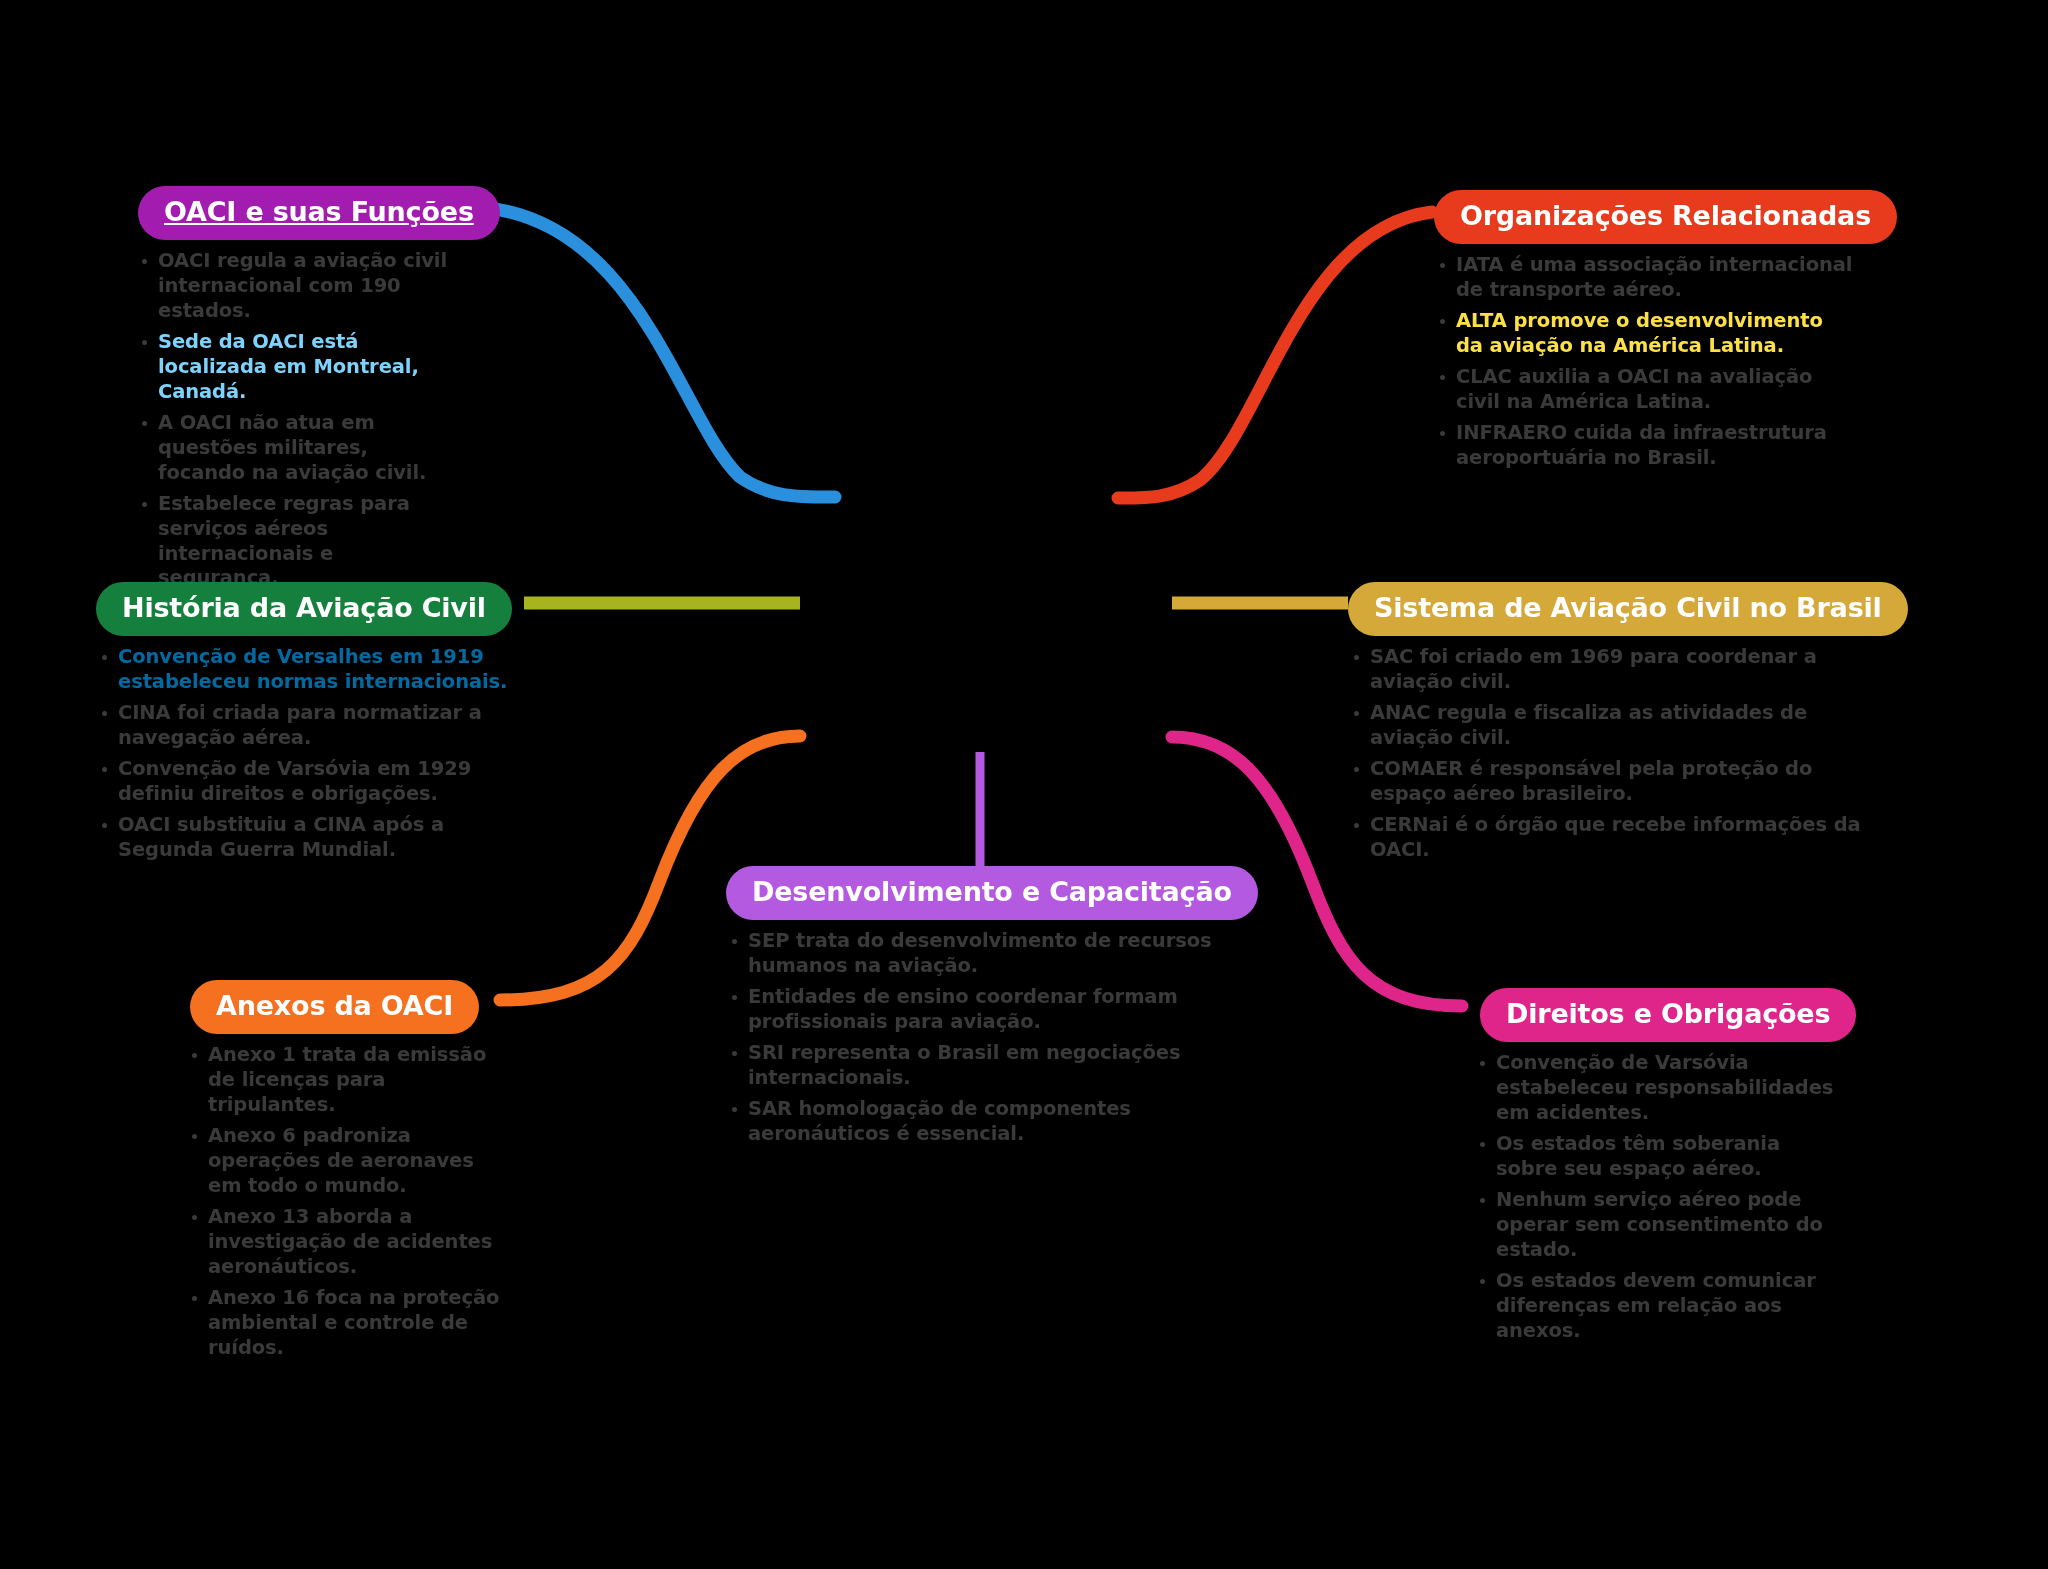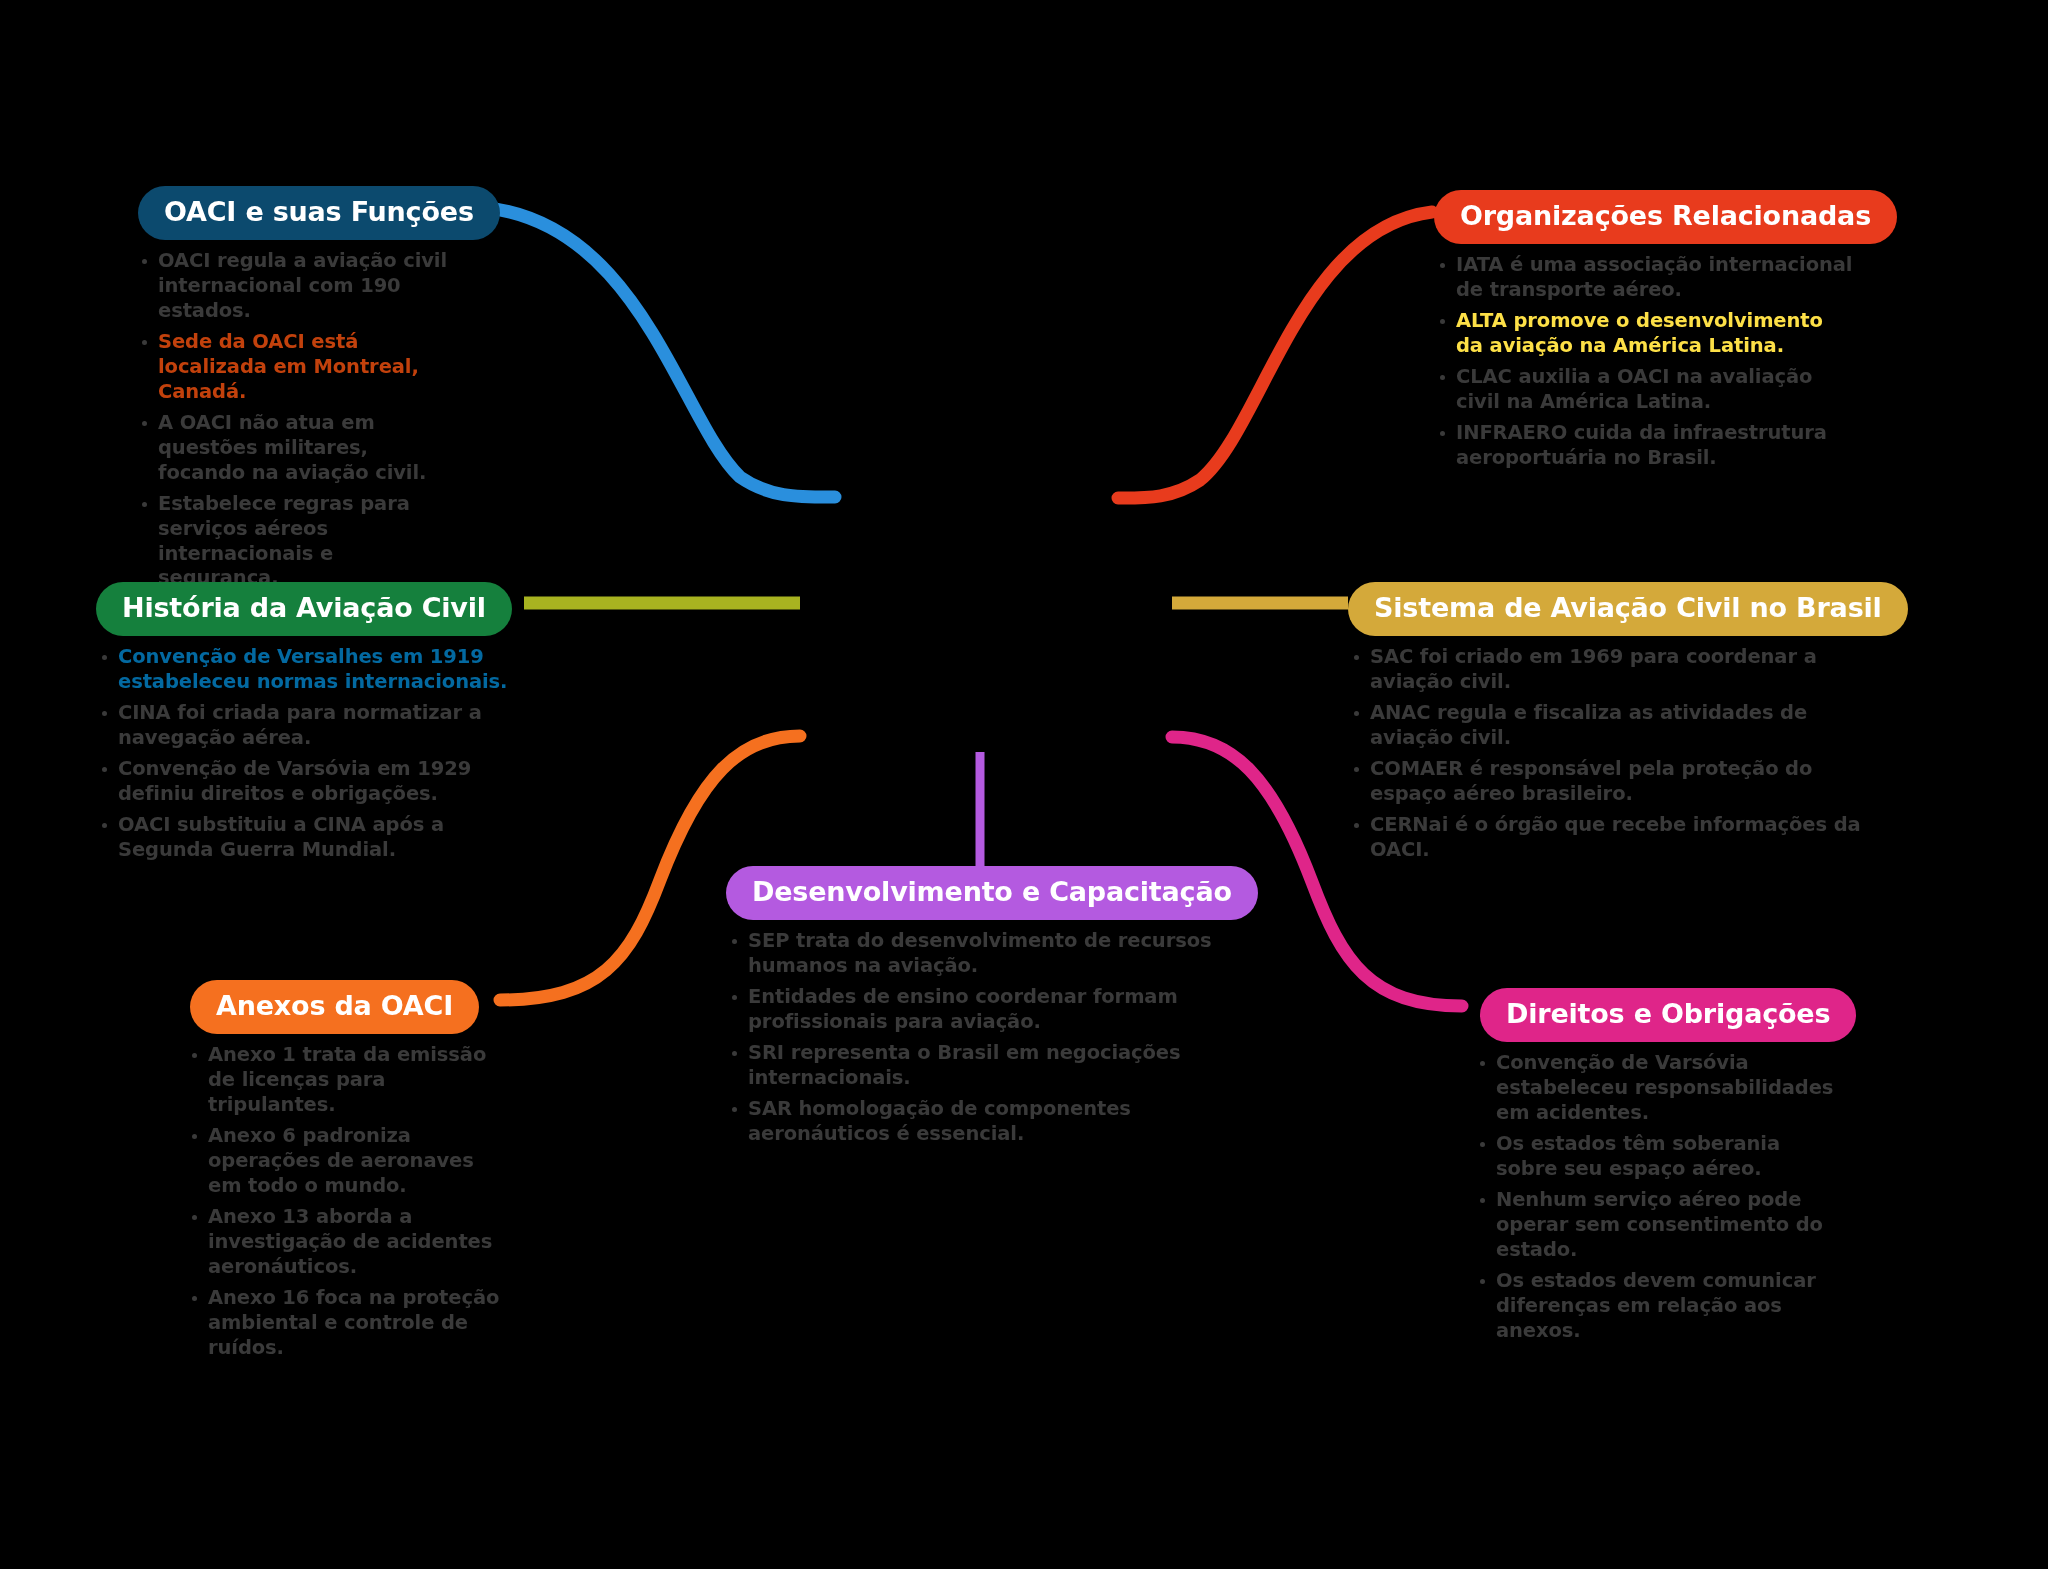--- a/index.html
+++ b/index.html
@@ -119,24 +119,24 @@
     <path d="M 1462 1006 C 1370 1006, 1342 962, 1312 882 C 1272 776, 1232 737, 1172 737" fill="none" stroke-width="13" stroke-linecap="round" stroke="#df2589"></path>
 
     <path d="M 980 752 L 980 880" fill="none" stroke-width="9" stroke-linecap="butt" stroke="#b45ae0"></path>
   </svg>
 
   <div class="center-node">
     <span>✈</span>
   </div>
 
   <div class="branch" id="branch-oaci">
-    <div class="pill" style="background: #0c4a6e;">OACI e suas Funções</div>
+    <div class="pill" style="background: #a21caf; text-decoration: underline;">OACI e suas Funções</div>
     <ul class="bullets">
       <li style="color: rgb(58, 58, 58);">OACI regula a aviação civil internacional com 190 estados.</li>
-      <li style="color: #c2410c;">Sede da OACI está localizada em Montreal, Canadá.</li>
+      <li style="color: #7dd3fc;">Sede da OACI está localizada em Montreal, Canadá.</li>
       <li style="color: rgb(58, 58, 58);">A OACI não atua em questões militares, focando na aviação civil.</li>
       <li style="color: rgb(58, 58, 58);">Estabelece regras para serviços aéreos internacionais e segurança.</li>
     </ul>
   </div>
 
   <div class="branch" id="branch-organizacoes">
     <div class="pill" style="background: rgb(232, 59, 29);">Organizações Relacionadas</div>
     <ul class="bullets">
       <li style="color: rgb(58, 58, 58);">IATA é uma associação internacional de transporte aéreo.</li>
       <li style="color: #fde047;">ALTA promove o desenvolvimento da aviação na América Latina.</li>

